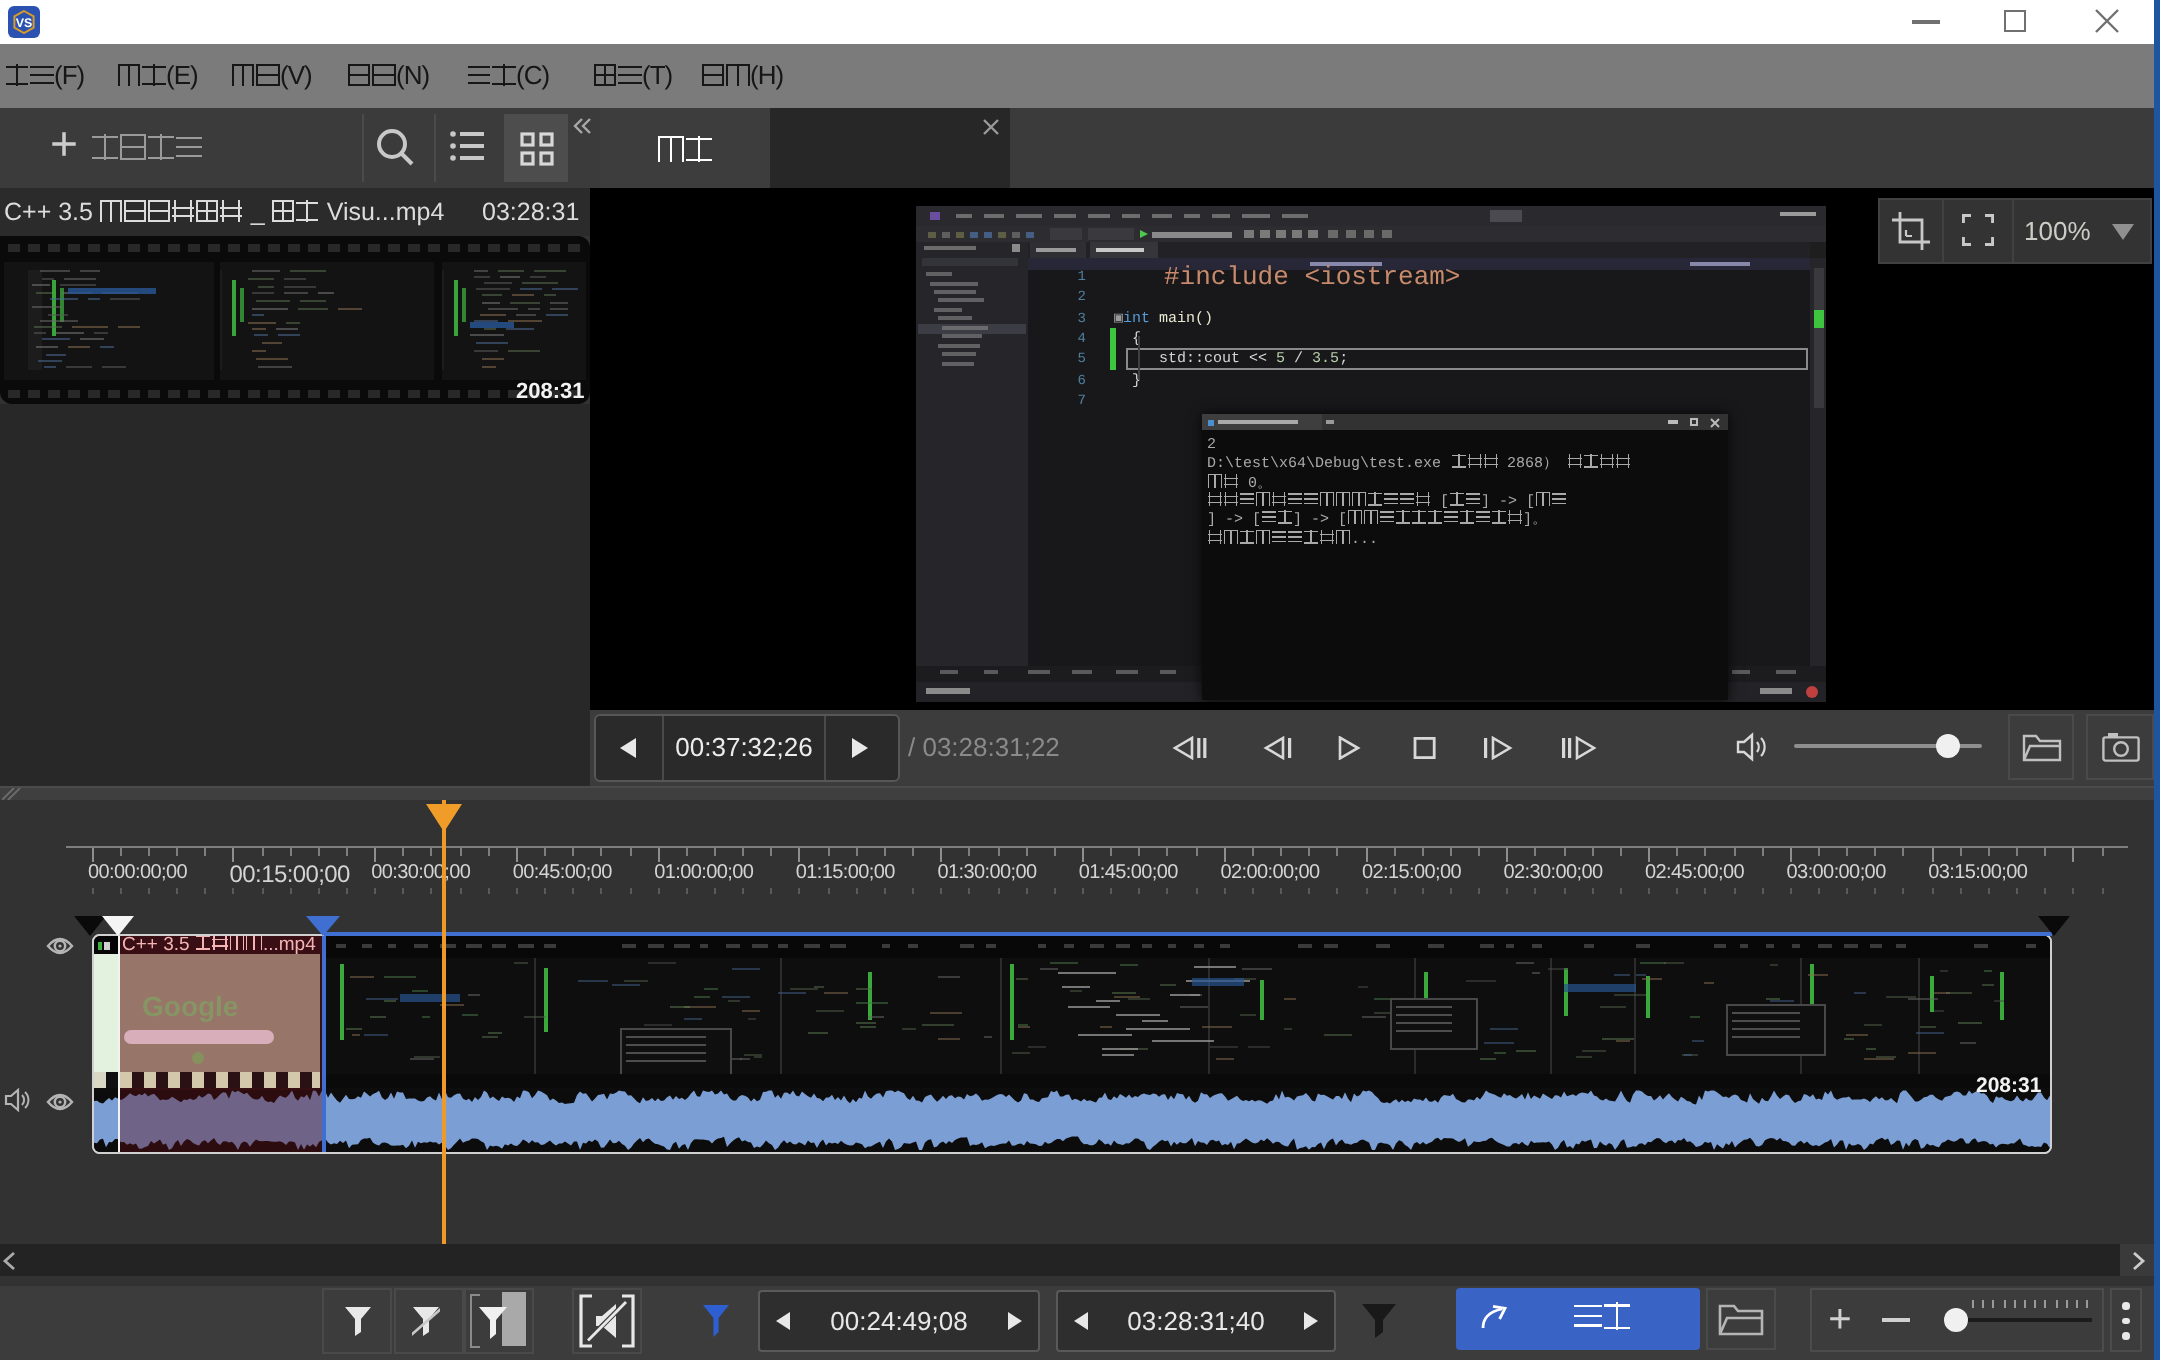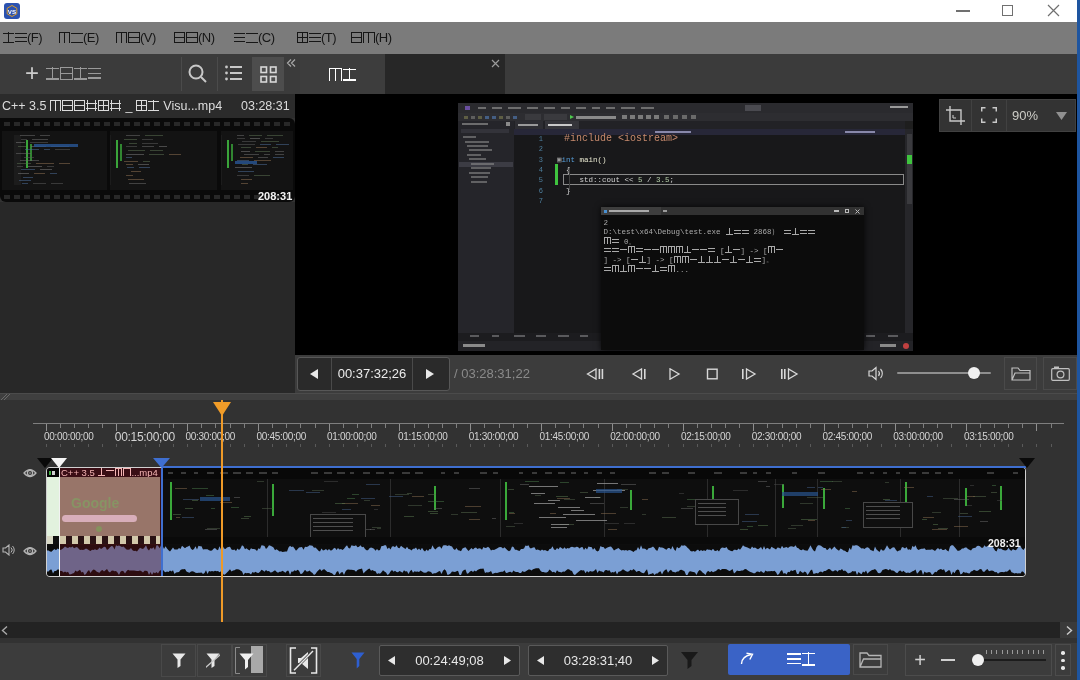--- a/index.html
+++ b/index.html
@@ -308,21 +308,21 @@
 <div class="a" style="left:514px;top:121px;width:391px;height:224px;background:#18181a"></div>
 <div class="a" style="left:514px;top:121px;width:391px;height:8px;background:#222226"></div>
 <div class="a" style="left:515px;top:121px;width:28px;height:8px;background:#2e2e33"></div>
 <div class="a" style="left:518px;top:124px;width:20px;height:2px;background:#9a9a9a"></div>
 <div class="a" style="left:545px;top:121px;width:34px;height:8px;background:#35353a"></div>
 <div class="a" style="left:548px;top:124px;width:24px;height:2px;background:#c8c8c8"></div>
 <div class="a" style="left:514px;top:129px;width:391px;height:6px;background:#272738"></div>
 <div class="a" style="left:655px;top:131px;width:36px;height:2px;background:#8888aa"></div>
 <div class="a" style="left:845px;top:131px;width:30px;height:2px;background:#8888aa"></div>
 <div class="a" style="left:533px;top:134.0px;width:10px;height:10px;text-align:right;font-family:'Liberation Mono',monospace;font-size:7px;color:#4e7f9e;line-height:10px">1</div>
-<div class="a" style="left:564px;top:134.0px;height:10px;font-family:'Liberation Mono',monospace;font-size:10px;line-height:10px;white-space:nowrap"><span style="color:#c78a6d">#include &lt;iostream&gt;</span></div>
+<div class="a" style="left:582px;top:134.0px;height:10px;font-family:'Liberation Mono',monospace;font-size:13px;line-height:10px;white-space:nowrap"><span style="color:#c78a6d">#include &lt;iostream&gt;</span></div>
 <div class="a" style="left:533px;top:144.3px;width:10px;height:10px;text-align:right;font-family:'Liberation Mono',monospace;font-size:7px;color:#4e7f9e;line-height:10px">2</div>
 <div class="a" style="left:533px;top:154.6px;width:10px;height:10px;text-align:right;font-family:'Liberation Mono',monospace;font-size:7px;color:#4e7f9e;line-height:10px">3</div>
 <div class="a" style="left:557px;top:154.6px;height:10px;font-family:'Liberation Mono',monospace;font-size:7.5px;line-height:10px;white-space:nowrap"><span style="color:#9a9a9a">▣</span><span style="color:#569cd6">int</span> <span style="color:#e8e8d0">main()</span></div>
 <div class="a" style="left:533px;top:164.9px;width:10px;height:10px;text-align:right;font-family:'Liberation Mono',monospace;font-size:7px;color:#4e7f9e;line-height:10px">4</div>
 <div class="a" style="left:566px;top:164.9px;height:10px;font-family:'Liberation Mono',monospace;font-size:7.5px;line-height:10px;white-space:nowrap"><span style="color:#d4d4d4">{</span></div>
 <div class="a" style="left:533px;top:175.2px;width:10px;height:10px;text-align:right;font-family:'Liberation Mono',monospace;font-size:7px;color:#4e7f9e;line-height:10px">5</div>
 <div class="a" style="left:566px;top:175.2px;height:10px;font-family:'Liberation Mono',monospace;font-size:7.5px;line-height:10px;white-space:nowrap"><span style="color:#d4d4d4">&nbsp;&nbsp;&nbsp;std::cout &lt;&lt; </span><span style="color:#b5cea8">5</span><span style="color:#d4d4d4"> / </span><span style="color:#b5cea8">3.5</span><span style="color:#d4d4d4">;</span></div>
 <div class="a" style="left:533px;top:185.5px;width:10px;height:10px;text-align:right;font-family:'Liberation Mono',monospace;font-size:7px;color:#4e7f9e;line-height:10px">6</div>
 <div class="a" style="left:566px;top:185.5px;height:10px;font-family:'Liberation Mono',monospace;font-size:7.5px;line-height:10px;white-space:nowrap"><span style="color:#d4d4d4">}</span></div>
 <div class="a" style="left:533px;top:195.8px;width:10px;height:10px;text-align:right;font-family:'Liberation Mono',monospace;font-size:7px;color:#4e7f9e;line-height:10px">7</div>
@@ -389,21 +389,21 @@
       </g>
     </svg>
 <svg class="a" style="left:981px;top:107px" width="16" height="16" viewBox="0 0 16 16">
       <g fill="none" stroke="#c8c8c8" stroke-width="1.5">
         <path d="M0.7,4.5 L0.7,0.7 L4.5,0.7"></path>
         <path d="M11.5,0.7 L15.3,0.7 L15.3,4.5"></path>
         <path d="M15.3,11.5 L15.3,15.3 L11.5,15.3"></path>
         <path d="M4.5,15.3 L0.7,15.3 L0.7,11.5"></path>
       </g>
     </svg>
-<div class="a" style="left:1012px;top:108px;width:40px;height:16px;line-height:16px;font-size:13px;color:#ccccc6">90%</div>
+<div class="a" style="left:1012px;top:108px;width:40px;height:16px;line-height:16px;font-size:13px;color:#ccccc6">100%</div>
 <svg class="a" style="left:1056px;top:112px" width="11" height="8" viewBox="0 0 11 8">
       <polygon points="0,0 11,0 5.5,8" fill="#909090"></polygon>
     </svg>
 <div class="a" style="left:295px;top:355px;width:785px;height:38px;background:#3c3c3c"></div>
 <div class="a" style="left:297px;top:357px;width:153px;height:34px;background:#2a2a2a;border:1px solid #575757;border-radius:3px"></div>
 <div class="a" style="left:331px;top:358px;width:1px;height:32px;background:#4a4a4a"></div>
 <div class="a" style="left:412px;top:358px;width:1px;height:32px;background:#4a4a4a"></div>
 <svg class="a" style="left:310px;top:369px" width="8" height="10" viewBox="0 0 8 10">
       <polygon points="8,0 8,10 0,5" fill="#e8e8e8"></polygon>
     </svg>

